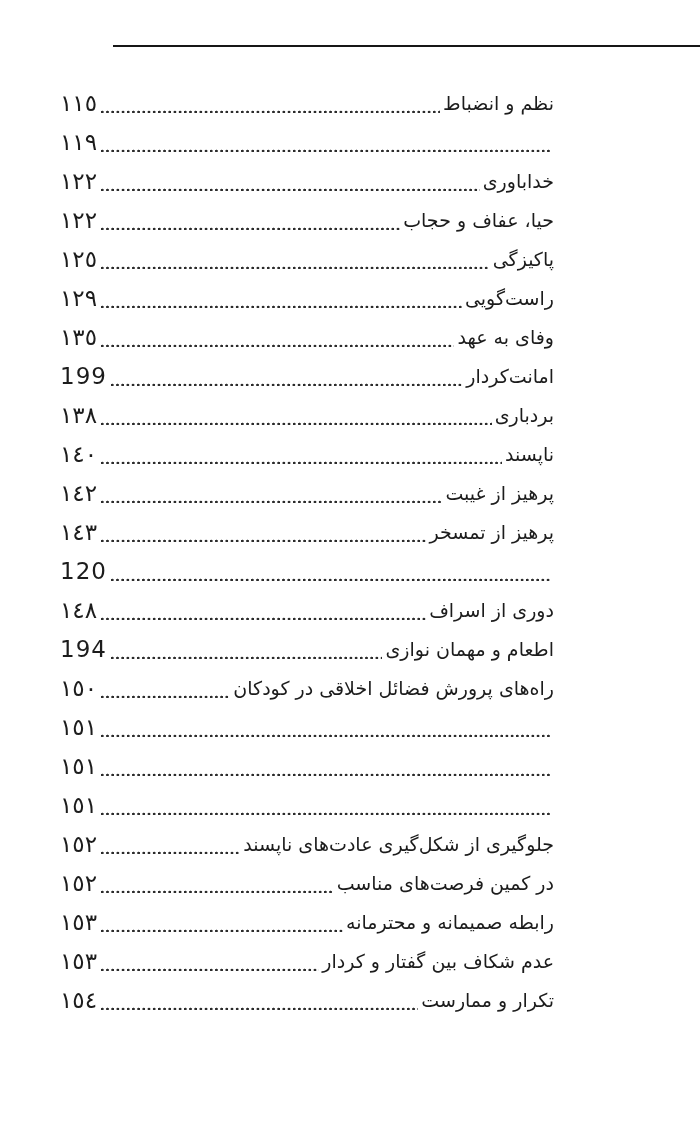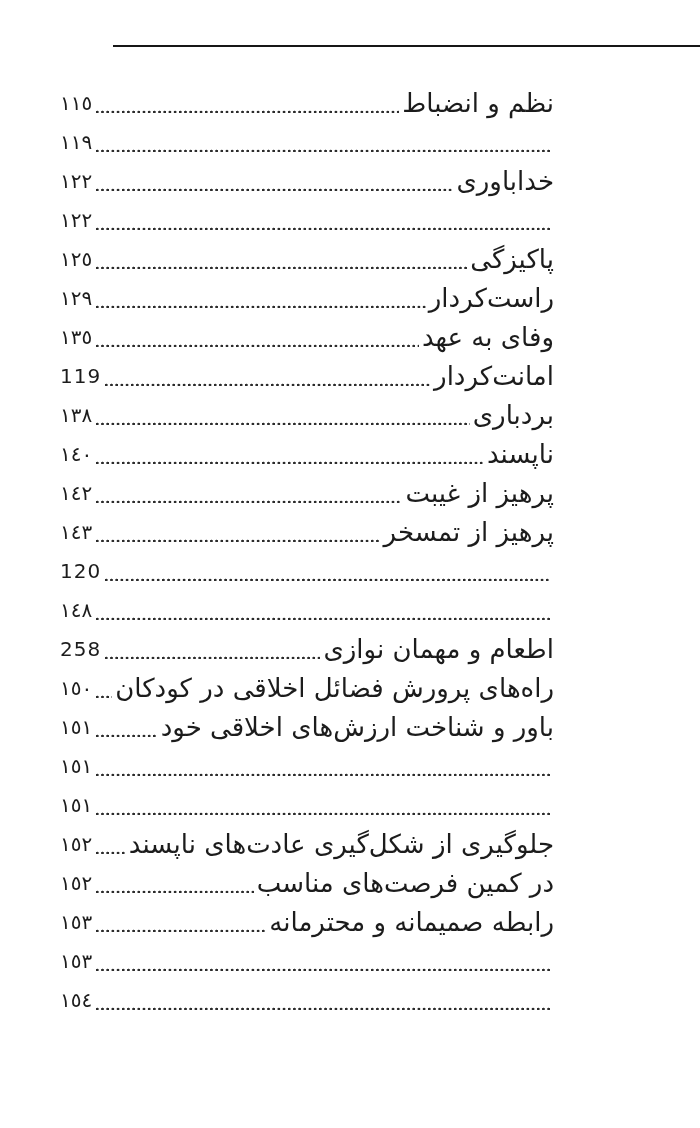--- a/index.html
+++ b/index.html
@@ -32,36 +32,36 @@
     direction: rtl;
   }
   .row {
     display: flex;
     align-items: stretch;
     height: 39px;
     overflow: hidden;
   }
   .title {
     flex: 0 0 auto;
-    font-size: 26px;
+    font-size: 19px;
     line-height: 39px;
     white-space: nowrap;
   }
   .leader {
     flex: 1 1 auto;
     align-self: flex-end;
     height: 4px;
     margin: 0 3px 9px 4px;
     background-image: radial-gradient(circle at 1.3px 1.9px, #2b2b2b 1.15px, rgba(0,0,0,0) 1.5px);
     background-size: 5.2px 4px;
     background-repeat: repeat-x;
   }
   .num {
     flex: 0 0 auto;
-    font-size: 20px;
+    font-size: 23px;
     line-height: 39px;
     letter-spacing: 1px;
     white-space: nowrap;
   }
 </style>
 </head>
 <body>
 
 <div class="page">
   <div class="header-rule"></div>
@@ -74,42 +74,43 @@
       <div class="row">
     <span class="leader"></span>
     <span class="num">١١٩</span>
   </div>
       <div class="row">
     <span class="title">خداباوری</span>
     <span class="leader"></span>
     <span class="num">١٢٢</span>
   </div>
       <div class="row">
+    <span class="title">حیا، عفاف و حجاب</span>
     <span class="leader"></span>
     <span class="num">١٢٢</span>
   </div>
       <div class="row">
     <span class="title">پاکیزگی</span>
     <span class="leader"></span>
     <span class="num">١٢٥</span>
   </div>
       <div class="row">
-    <span class="title">راست‌کردار</span>
+    <span class="title">راست‌گویی</span>
     <span class="leader"></span>
     <span class="num">١٢٩</span>
   </div>
       <div class="row">
     <span class="title">وفای به عهد</span>
     <span class="leader"></span>
     <span class="num">١٣٥</span>
   </div>
       <div class="row">
     <span class="title">امانت‌کردار</span>
     <span class="leader"></span>
-    <span class="num">119</span>
+    <span class="num">199</span>
   </div>
       <div class="row">
     <span class="title">بردباری</span>
     <span class="leader"></span>
     <span class="num">١٣٨</span>
   </div>
       <div class="row">
     <span class="title">ناپسند</span>
     <span class="leader"></span>
     <span class="num">١٤٠</span>
@@ -122,35 +123,35 @@
       <div class="row">
     <span class="title">پرهیز از تمسخر</span>
     <span class="leader"></span>
     <span class="num">١٤٣</span>
   </div>
       <div class="row">
     <span class="leader"></span>
     <span class="num">120</span>
   </div>
       <div class="row">
+    <span class="title">دوری از اسراف</span>
     <span class="leader"></span>
     <span class="num">١٤٨</span>
   </div>
       <div class="row">
     <span class="title">اطعام و مهمان نوازی</span>
     <span class="leader"></span>
-    <span class="num">258</span>
+    <span class="num">194</span>
   </div>
       <div class="row">
     <span class="title">راه‌های پرورش فضائل اخلاقی در کودکان</span>
     <span class="leader"></span>
     <span class="num">١٥٠</span>
   </div>
       <div class="row">
-    <span class="title">باور و شناخت ارزش‌های اخلاقی خود</span>
     <span class="leader"></span>
     <span class="num">١٥١</span>
   </div>
       <div class="row">
     <span class="leader"></span>
     <span class="num">١٥١</span>
   </div>
       <div class="row">
     <span class="leader"></span>
     <span class="num">١٥١</span>
@@ -164,21 +165,23 @@
     <span class="title">در کمین فرصت‌های مناسب</span>
     <span class="leader"></span>
     <span class="num">١٥٢</span>
   </div>
       <div class="row">
     <span class="title">رابطه صمیمانه و محترمانه</span>
     <span class="leader"></span>
     <span class="num">١٥٣</span>
   </div>
       <div class="row">
+    <span class="title">عدم شکاف بین گفتار و کردار</span>
     <span class="leader"></span>
     <span class="num">١٥٣</span>
   </div>
       <div class="row">
+    <span class="title">تکرار و ممارست</span>
     <span class="leader"></span>
     <span class="num">١٥٤</span>
   </div>
     </div>
 </div>
 
 </body></html>

